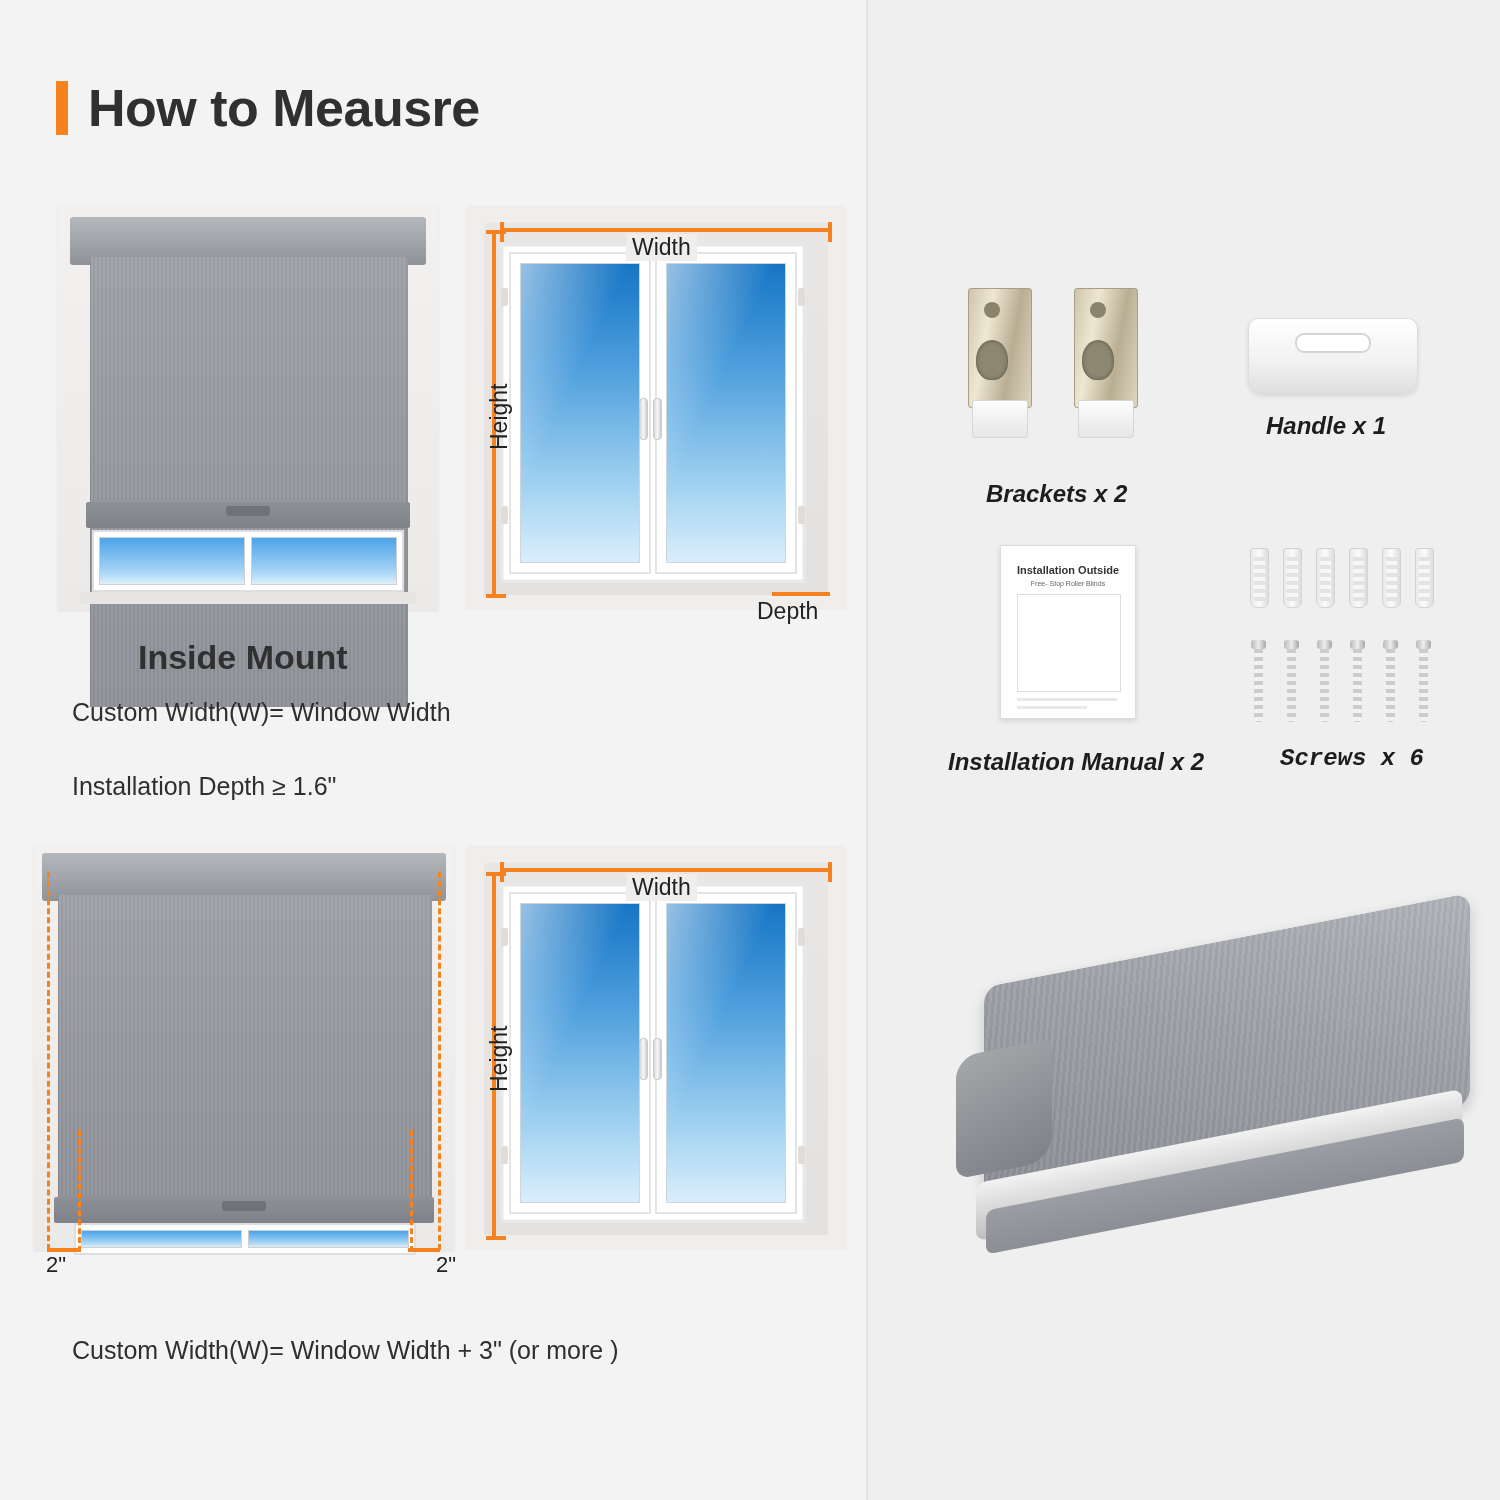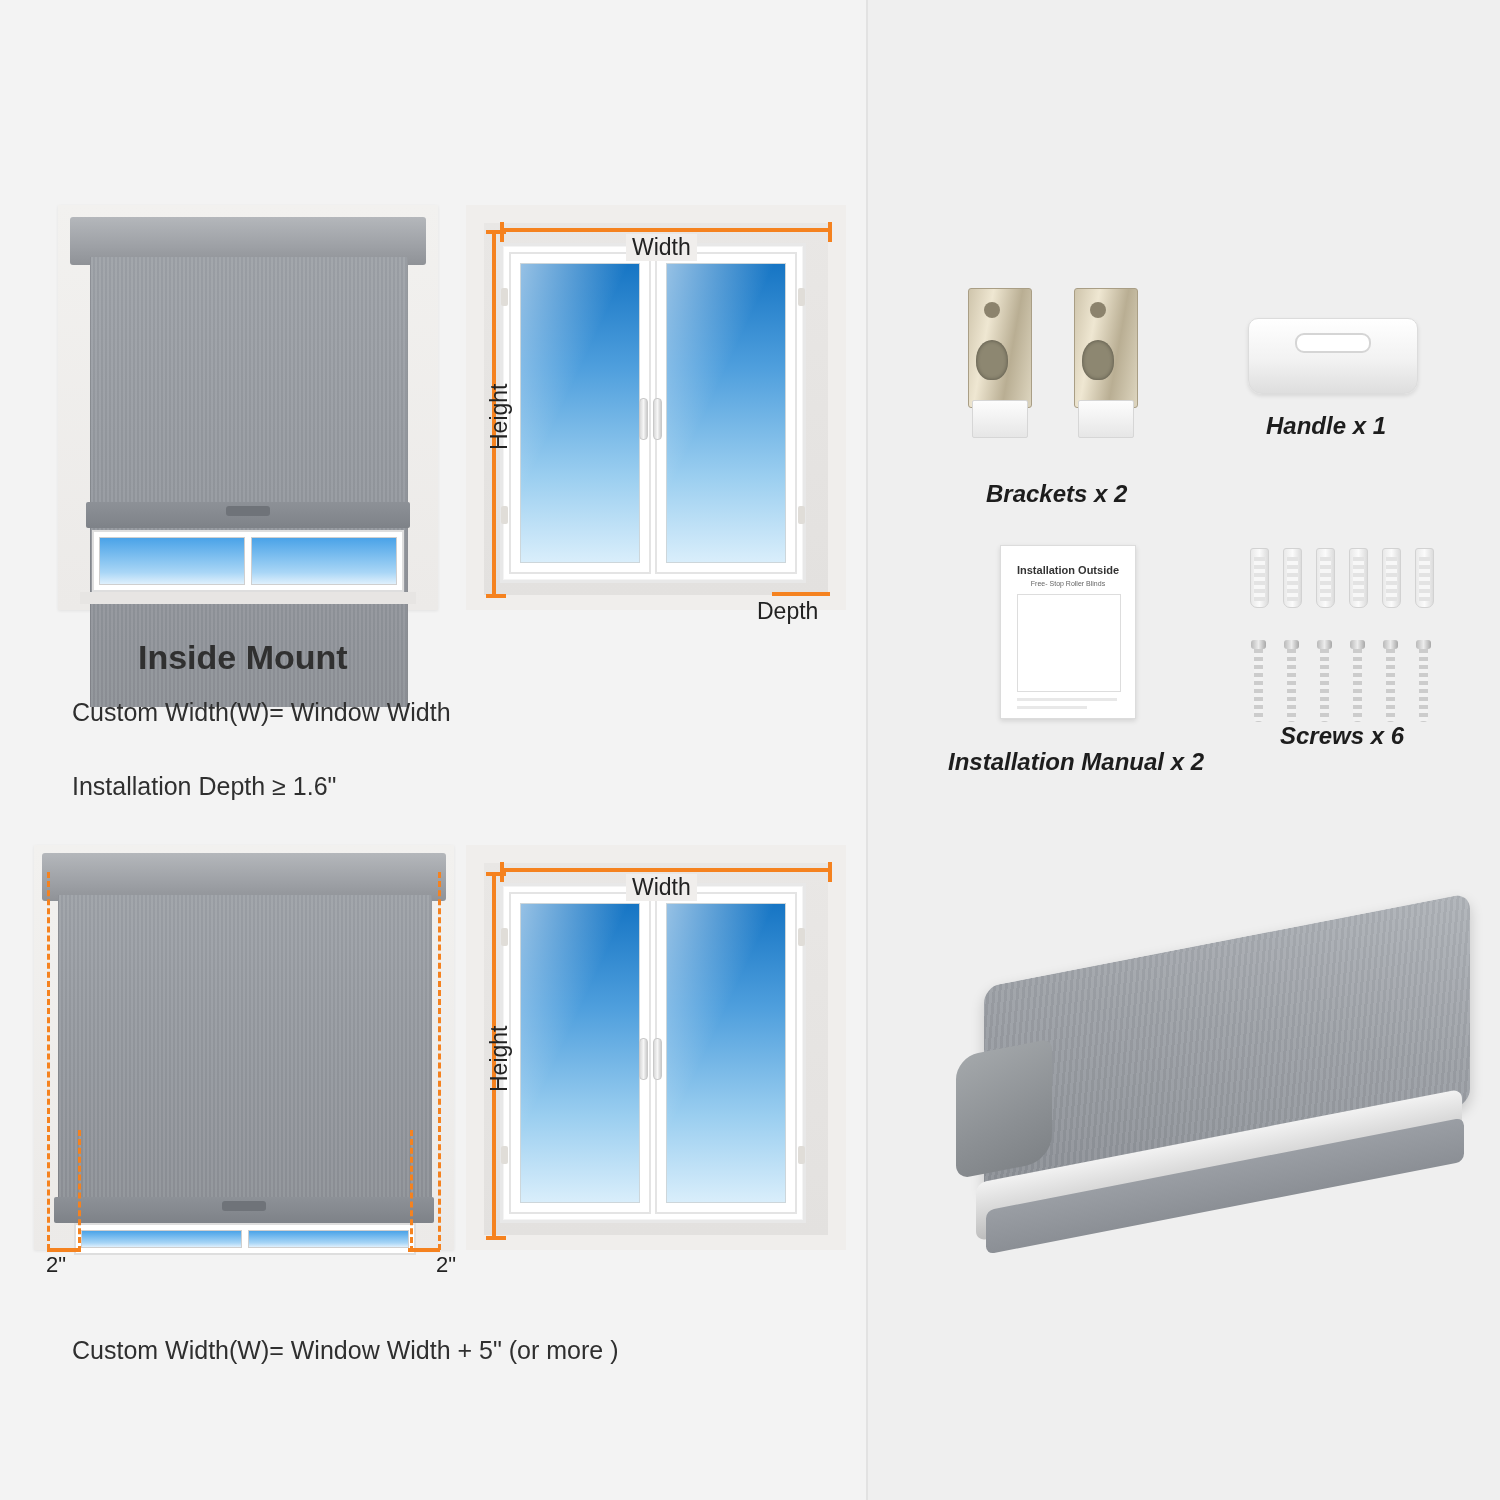--- a/index.html
+++ b/index.html
@@ -389,20 +389,24 @@
 </style>
 </head>
 <body>
 
 <div class="page">
 
   <div class="left-panel"></div>
   <div class="right-panel"></div>
   <div class="divider"></div>
 
+  <div class="heading" id="heading-measure">
+    <span class="bar"></span>
+    <span class="htext">How to Meausre</span>
+  </div>
 
 
   <div class="shade-photo" style="left:58px; top:205px; width:380px; height:405px;">
     <div class="wall"></div>
     <div class="valance" style="left:12px; top:12px; width:356px; height:48px;"></div>
     <div class="fabric" style="left:32px; top:52px; width:316px; height:450px;"></div>
     <div class="bottomrail" style="left:28px; top:297px; width:324px; height:26px;">
       <span class="tab"></span>
     </div>
     <div class="sill-window" style="left:34px; top:325px; width:312px; height:62px;">
@@ -496,21 +500,21 @@
   <div class="mk mk-v" style="left:500px; top:862px; height:20px;"></div>
   <div class="mk mk-v" style="left:828px; top:862px; height:20px;"></div>
   <div class="dim-label" style="left:626px; top:874px; background:#f0eeec; padding:0 6px;">Width</div>
 
   <div class="mk mk-v" style="left:492px; top:872px; height:368px;"></div>
   <div class="mk mk-h" style="left:486px; top:872px; width:20px;"></div>
   <div class="mk mk-h" style="left:486px; top:1236px; width:20px;"></div>
   <div class="dim-label vert" style="left:486px; top:1092px;">Height</div>
 
 
-  <div class="spec-line" style="left:72px; top:1336px;">Custom Width(W)= Window Width + 5" (or more )</div>
+  <div class="spec-line" style="left:72px; top:1336px;">Custom Width(W)= Window Width + 3" (or more )</div>
 
   <div class="bracket" style="left:962px; top:288px;">
     <span class="body"></span>
     <span class="hole"></span>
     <span class="slot"></span>
     <span class="tail"></span>
   </div>
   <div class="bracket" style="left:1068px; top:288px;">
     <span class="body"></span>
     <span class="hole"></span>
@@ -558,21 +562,21 @@
   </div>
   <div class="screw" style="left:1383px; top:640px;">
     <span class="head"></span>
     <span class="shaft"></span>
   </div>
   <div class="screw" style="left:1416px; top:640px;">
     <span class="head"></span>
     <span class="shaft"></span>
   </div>
 
-  <div class="pkg-caption" style="left:1280px; top:722px;">Screws  x 6</div>
+  <div class="pkg-caption" style="left:1280px; top:745px;font-family:Liberation Mono, monospace;">Screws  x 6</div>
 
   <div class="roller-shade-3d">
     <span class="tube"></span>
     <span class="rail"></span>
     <span class="hem"></span>
     <span class="cap"></span>
   </div>
 
 </div>
 

